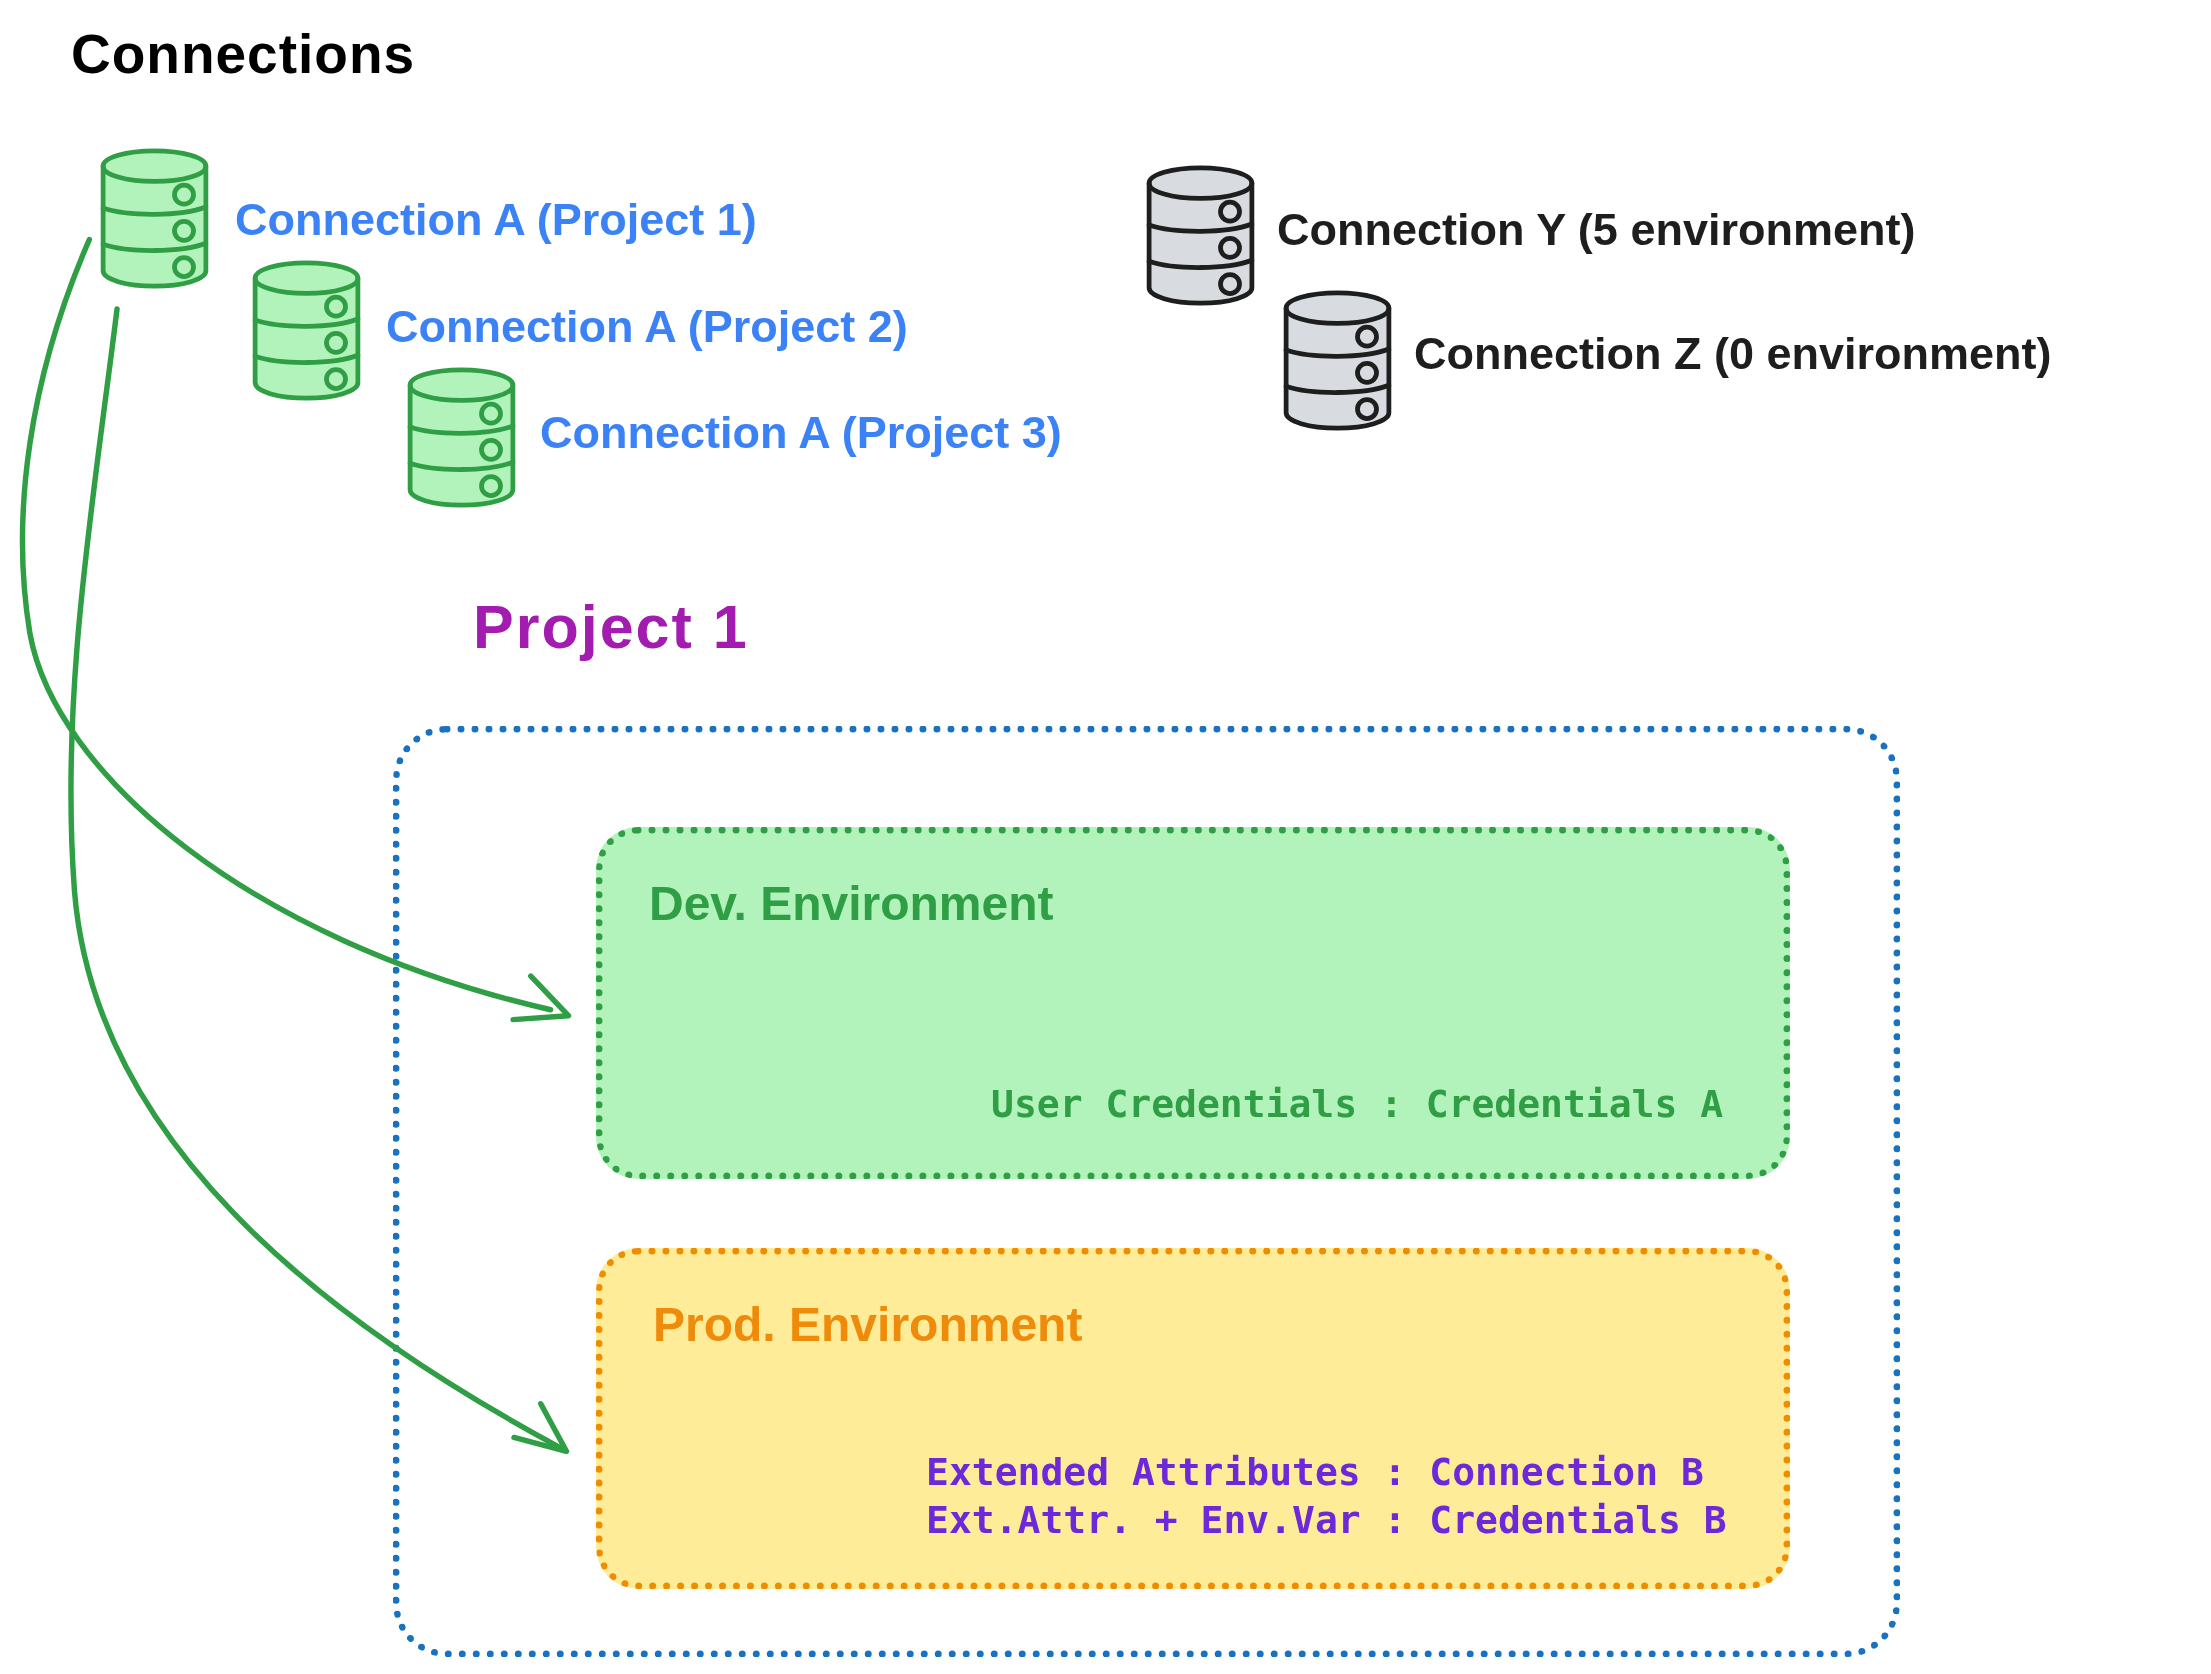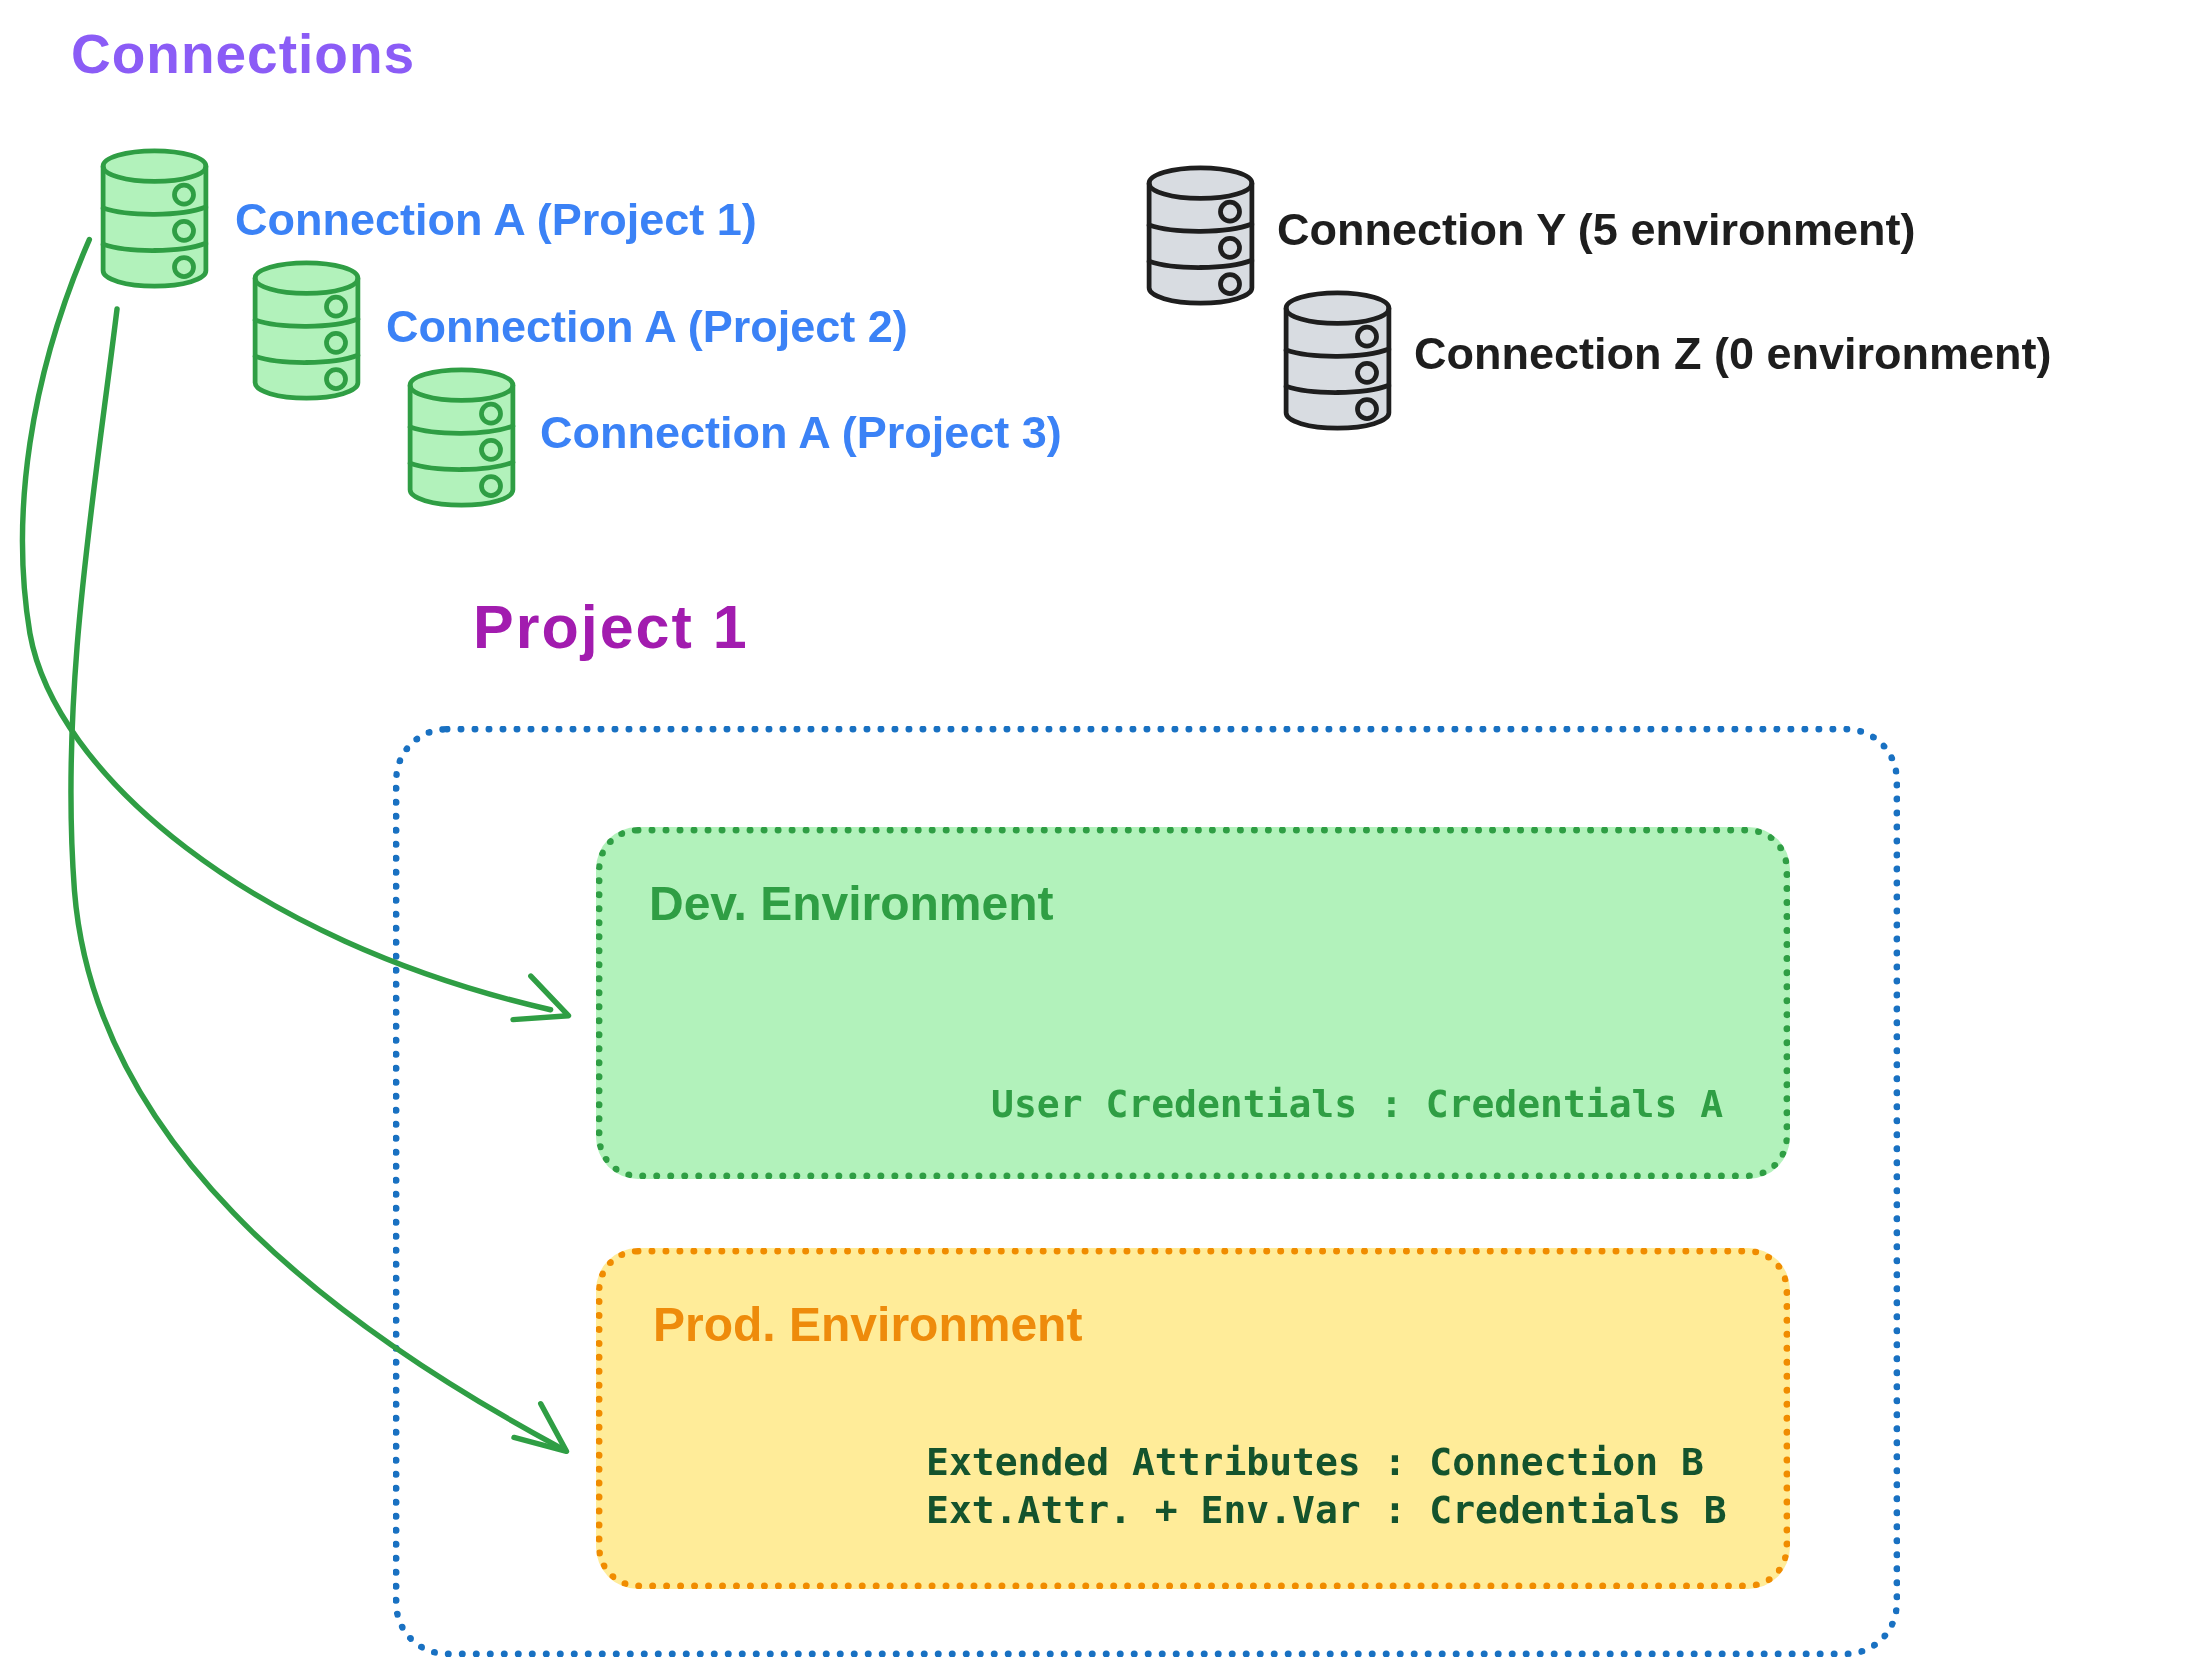--- a/index.html
+++ b/index.html
@@ -8,21 +8,21 @@
     width: 2212px; height: 1674px;
     position: relative; overflow: hidden;
     font-family: "Liberation Sans", sans-serif;
     color: #1e1e1e;
   }
   .abs { position: absolute; }
 
   
   .canvas-title {
     left: 71px; top: 22px;
-    font-size: 55px; font-weight: 700; letter-spacing: 1px; color: #8b5cf6;
+    font-size: 55px; font-weight: 700; letter-spacing: 1px; color: #000000;
   }
   .project-title {
     left: 473px; top: 592px;
     font-size: 61px; font-weight: 700; letter-spacing: 2px; color: #a21caf;
   }
 
   
   .db { width: 115px; height: 143px; }
   .db-green { --db-fill: #b2f2bb; --db-stroke: #2f9e44; }
   .db-gray  { --db-fill: #d8dce1; --db-stroke: #1e1e1e; }
@@ -55,21 +55,21 @@
 
   .env-title { font-size: 48px; font-weight: 600; white-space: nowrap; }
   .dev-title  { left: 46px; top: 42px; color: #2f9e44; }
   .prod-title { left: 50px; top: 42px; color: #ee8b0b; }
 
   .mono-line {
     font-family: "DejaVu Sans Mono", monospace;
     font-weight: 700; font-size: 38px; line-height: 48px; white-space: nowrap;
   }
   .dev-binding  { left: 388px; bottom: 44px; color: #2f9e44; }
-  .prod-bindings { left: 323px; bottom: 48px; color: #14532d; }
+  .prod-bindings { left: 323px; bottom: 38px; color: #6d28d9; }
 
   
   .arrows { left: 0; top: 0; width: 2212px; height: 1674px; pointer-events: none; }
 </style>
 </head>
 <body>
 
 <svg width="0" height="0" style="position:absolute" aria-hidden="true">
   <defs>
     <symbol id="db-cyl" viewBox="0 0 120 150">

